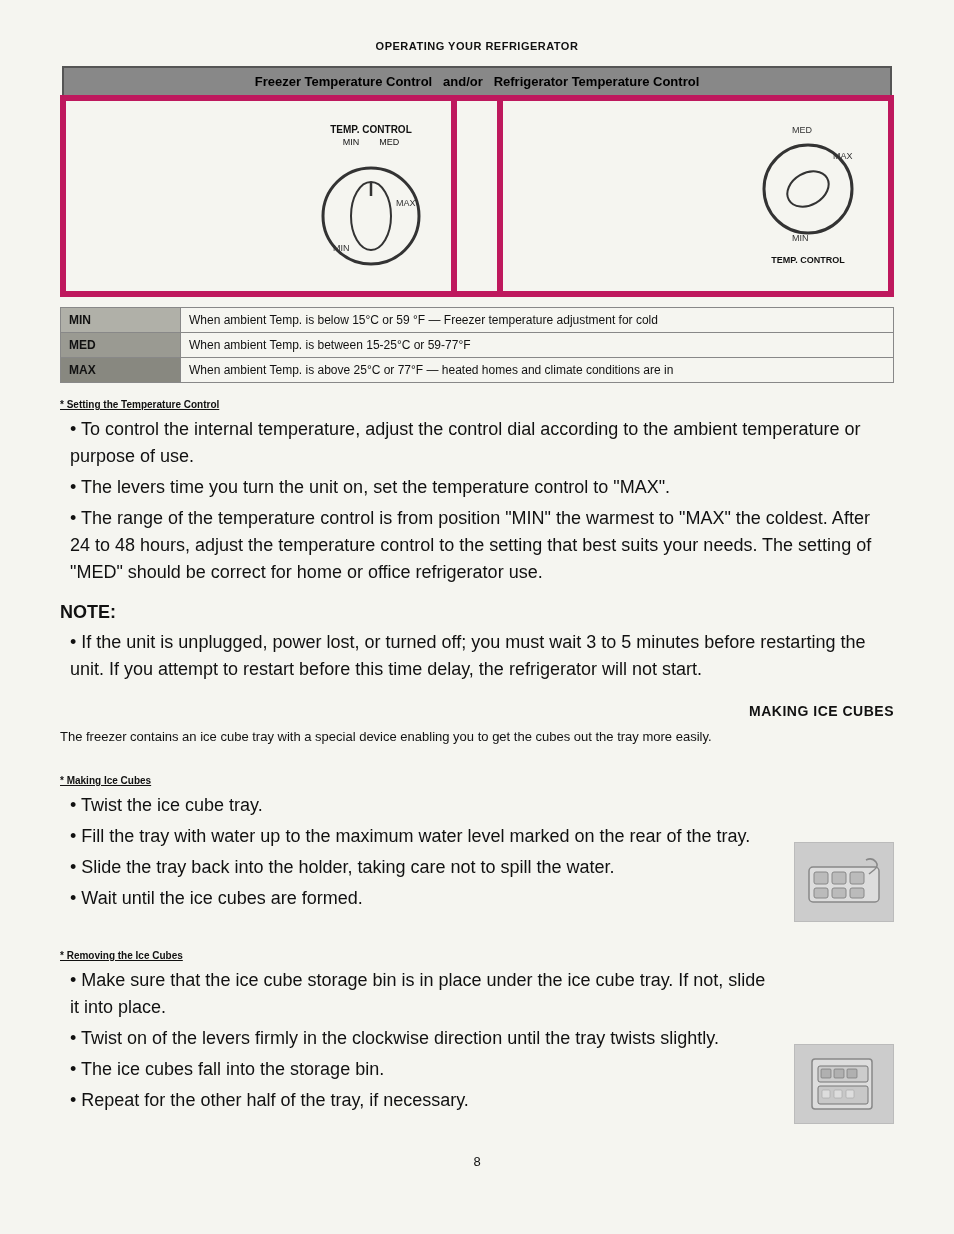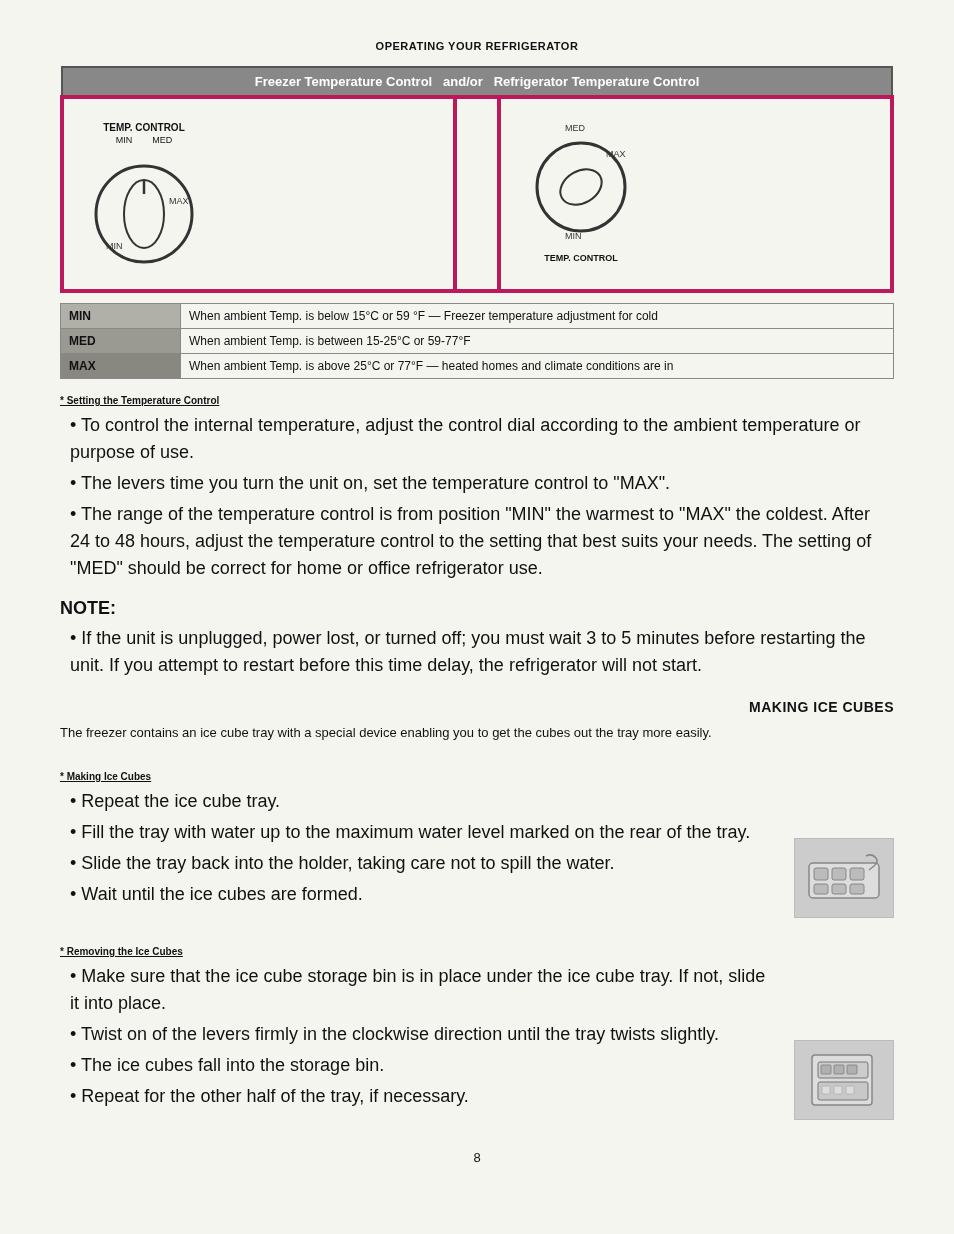--- a/index.html
+++ b/index.html
@@ -21,31 +21,31 @@
     }
     
     .temp-table {
       width: 100%;
       border-collapse: collapse;
       border: 2px solid #555;
       margin-bottom: 10px;
     }
     .temp-table th {
       background: #888;
-      color: #ffffff;
+      color: #000000;
       font-size: 13px;
       font-weight: bold;
       padding: 6px 10px;
       border: 1px solid #555;
       text-align: center;
     }
     .temp-table td {
-      border: 4px solid #be185d;
+      border: 6px solid #be185d;
       padding: 20px;
-      text-align: left;
+      text-align: right;
       vertical-align: top;
     }
     .diagram-cell {
       width: 50%;
       padding: 16px;
       text-align: center;
     }
     
     .dial-container {
       display: inline-flex;
@@ -251,21 +251,21 @@
   <li>If the unit is unplugged, power lost, or turned off; you must wait 3 to 5 minutes before restarting the unit. If you attempt to restart before this time delay, the refrigerator will not start.</li>
 </ul>
 
 <div class="section-title">MAKING ICE CUBES</div>
 <div class="intro-text">The freezer contains an ice cube tray with a special device enabling you to get the cubes out the tray more easily.</div>
 
 <div class="ice-section">
   <div class="ice-text">
     <div class="section-heading">* Making Ice Cubes</div>
     <ul class="bullet-list">
-      <li>Repeat the ice cube tray.</li>
+      <li>Twist the ice cube tray.</li>
       <li>Fill the tray with water up to the maximum water level marked on the rear of the tray.</li>
       <li>Slide the tray back into the holder, taking care not to spill the water.</li>
       <li>Wait until the ice cubes are formed.</li>
     </ul>
   </div>
 
   <div class="ice-image">
     <svg viewBox="0 0 80 60">
 
       <rect x="5" y="15" width="70" height="35" rx="4" fill="#ddd" stroke="#888" stroke-width="1.5"></rect>

